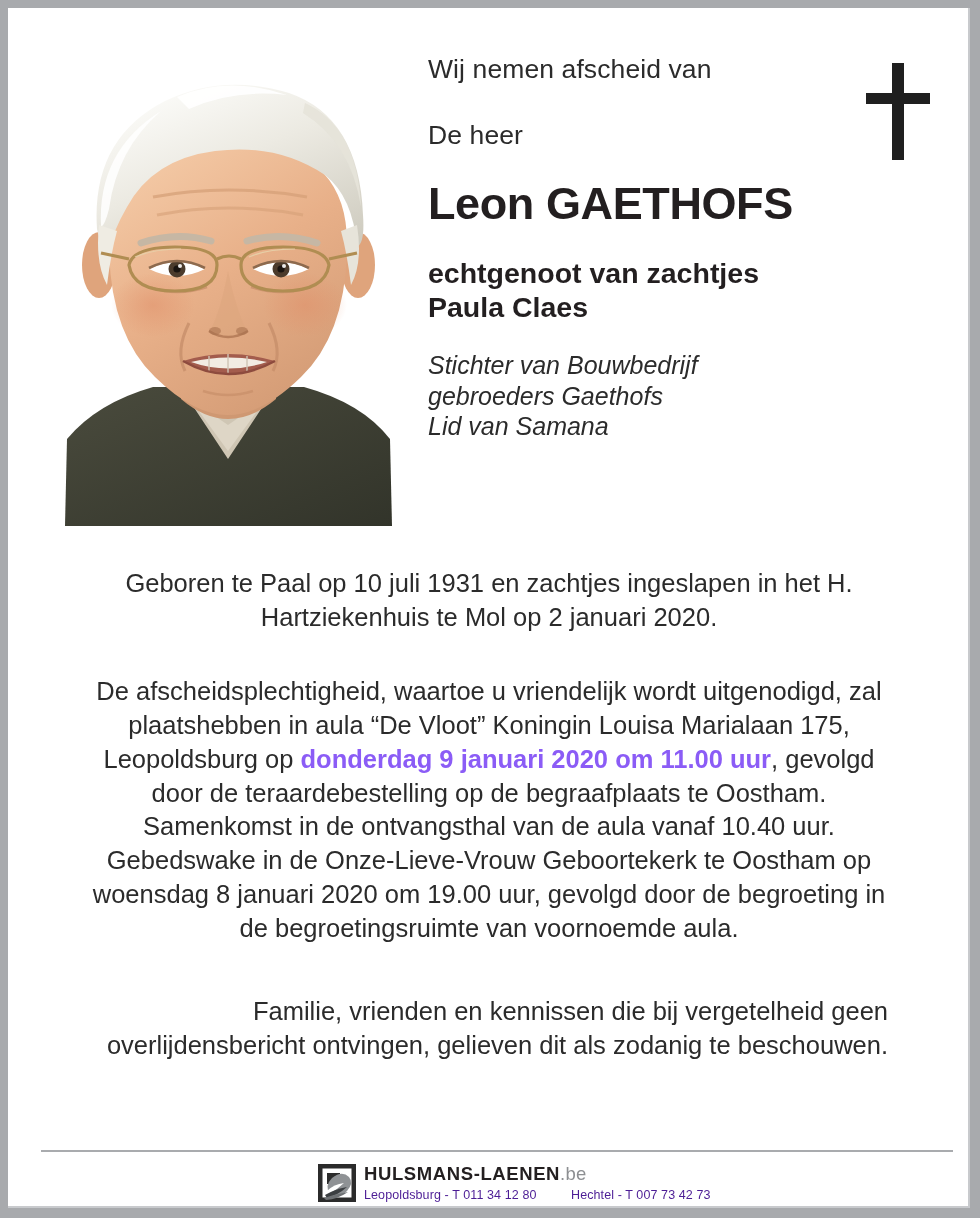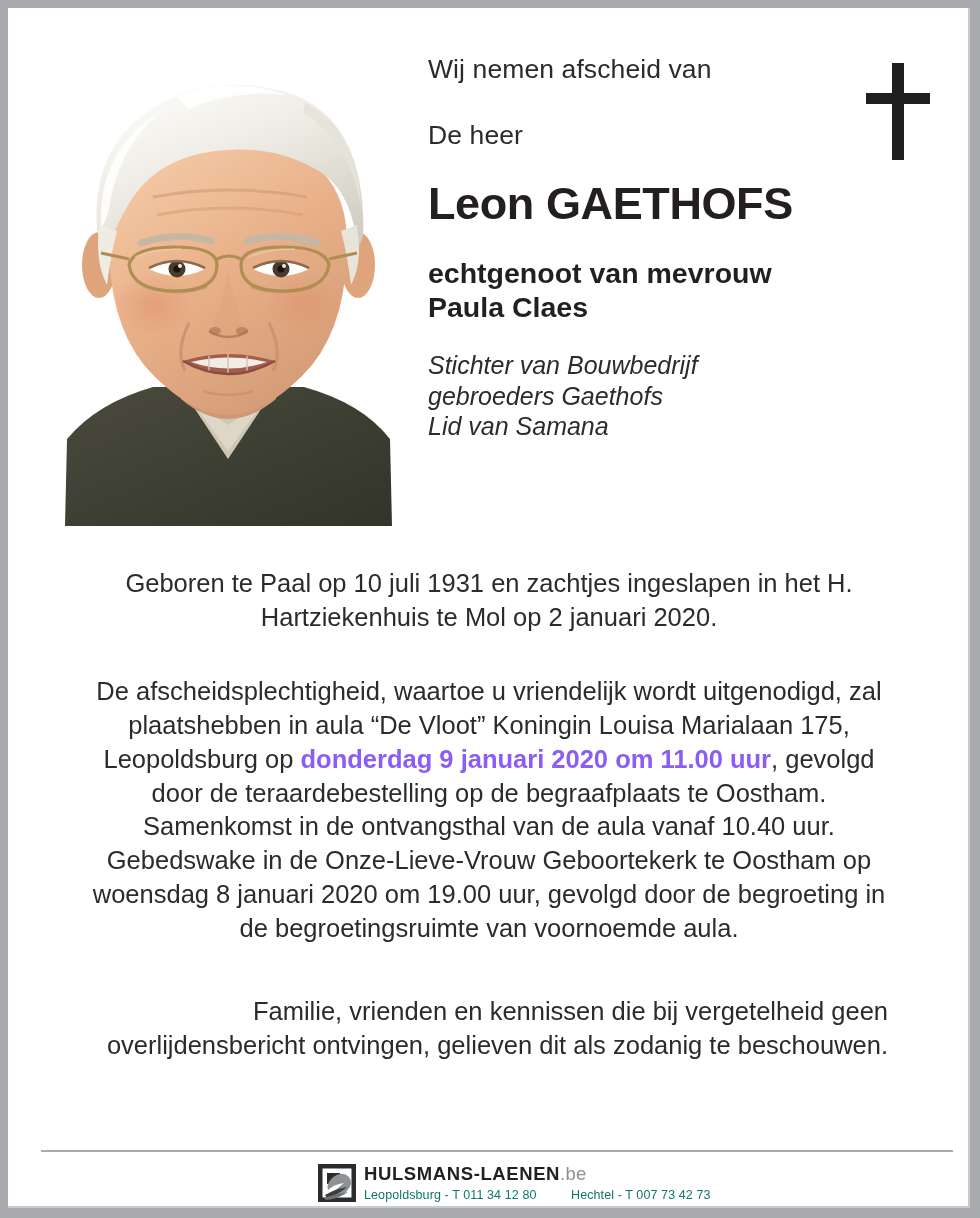--- a/index.html
+++ b/index.html
@@ -192,21 +192,21 @@
     top: 25px;
     width: 334px;
     height: 18px;
   }
   .branch {
     position: absolute;
     top: 0;
     font-size: 12.5px;
     font-weight: 400;
     letter-spacing: 0.1px;
-    color: #0f766e;
+    color: #4c1d95;
     white-space: nowrap;
   }
   .branch.left { left: 0px; }
   .branch.right { left: 207px; }
 </style>
 </head>
 <body>
 
 <div class="page">
 
@@ -313,21 +313,21 @@
     <div class="cross">
       <div class="v"></div>
       <div class="h"></div>
     </div>
 
     <div class="head-col">
       <div class="lead-line">Wij nemen afscheid van</div>
       <div class="lead-line second">De heer</div>
       <div class="deceased-name">Leon GAETHOFS</div>
       <div class="spouse">
-        <div>echtgenoot van mevrouw</div>
+        <div>echtgenoot van zachtjes</div>
         <div>Paula Claes</div>
       </div>
       <div class="roles">
         <div>Stichter van Bouwbedrijf</div>
         <div>gebroeders Gaethofs</div>
         <div>Lid van Samana</div>
       </div>
     </div>
   </div>
 

